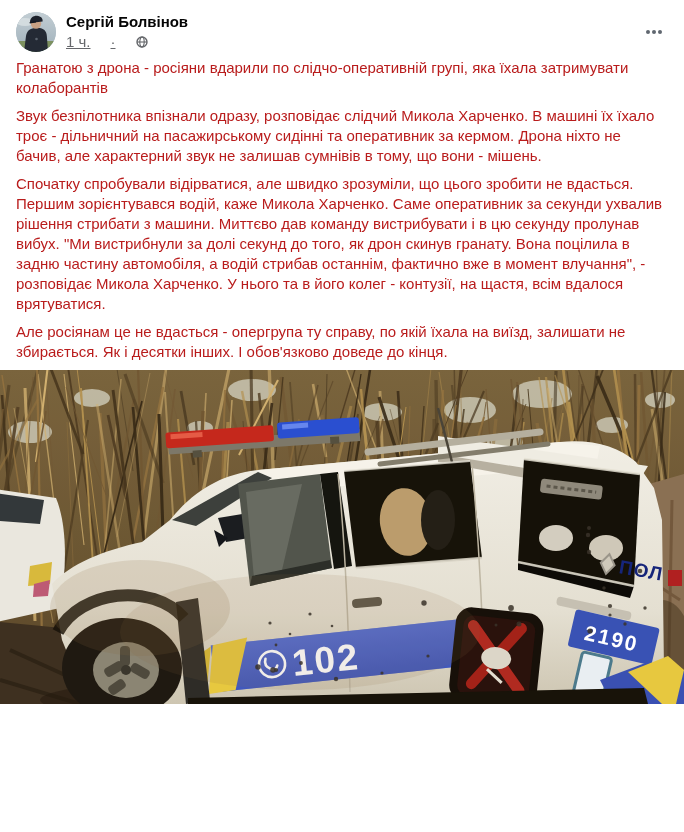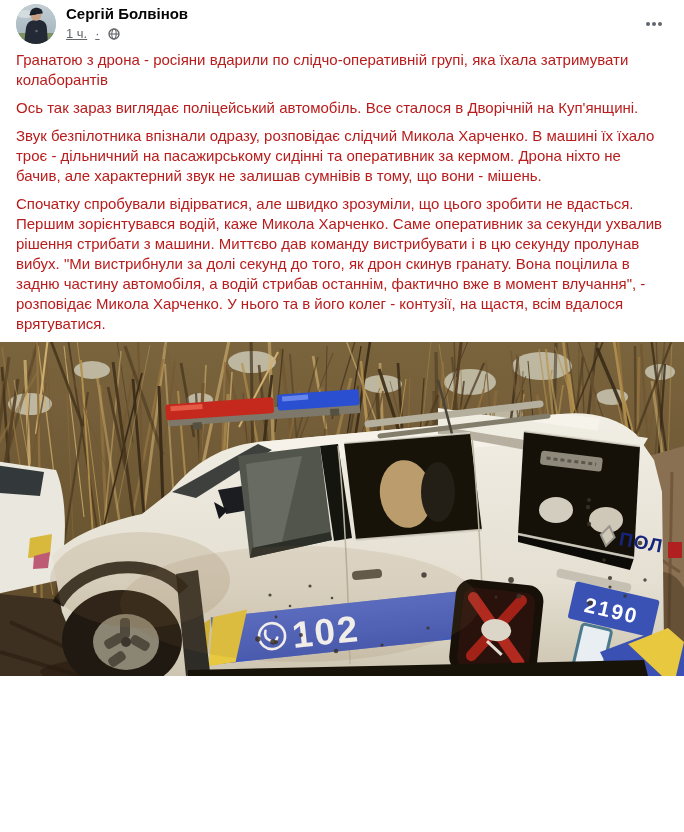--- a/index.html
+++ b/index.html
@@ -1,26 +1,26 @@
 <!DOCTYPE html>
 <html lang="uk"><head>
 <meta charset="utf-8">
 <style>
   html,body{margin:0;padding:0;}
   body{
     width:684px;height:832px;overflow:hidden;background:#fff;
     font-family:"Liberation Sans",sans-serif;-webkit-font-smoothing:antialiased;
   }
   .post{width:684px;}
-  .header{display:flex;align-items:flex-start;padding:4px 16px 6px;}
+  .header{display:flex;align-items:flex-start;padding:12px 16px 6px;}
   .avatar{width:40px;height:40px;border-radius:50%;overflow:hidden;flex:0 0 40px;cursor:pointer;background:#aebdc5;}
   .avatar svg{display:block;}
   .hmeta{margin-left:10px;flex:1;min-width:0;}
   .author{font-size:15px;font-weight:700;color:#050505;line-height:19px;cursor:pointer;}
-  .sub{display:flex;align-items:center;gap:8px;font-size:13px;color:#65676B;line-height:17px;margin-top:2px;text-decoration:underline;}
+  .sub{display:flex;align-items:center;gap:20px;font-size:15px;color:#65676B;line-height:17px;margin-top:2px;text-decoration:underline;}
   .sub .dot{color:#65676B;}
   .more{margin-left:auto;margin-top:4px;border:0;background:transparent;padding:6px 4px;border-radius:50%;cursor:pointer;line-height:0;}
   .text{padding:0 16px;}
   .text p{margin:0 0 8px;font-size:15px;line-height:20px;color:#b91c1c;white-space:pre-wrap;}
   .photo{display:block;width:684px;height:334px;margin-top:2px;cursor:pointer;line-height:0;}
   svg text{font-family:"Liberation Sans",sans-serif;}
 </style>
 </head>
 <body>
 
@@ -68,23 +68,23 @@
       <svg width="20" height="20" viewBox="0 0 20 20">
         <circle cx="4" cy="10" r="2" fill="#606770"></circle>
         <circle cx="10" cy="10" r="2" fill="#606770"></circle>
         <circle cx="16" cy="10" r="2" fill="#606770"></circle>
       </svg>
     </button>
   </div>
 
   <div class="text">
     <p>Гранатою з дрона - росіяни вдарили по слідчо-оперативній групі, яка їхала затримувати колаборантів</p>
-    <p>Ось так зараз виглядає поліцейський автомобіль. Все сталося в Дворічній на Куп'янщині.</p>
     <p>Звук безпілотника впізнали одразу, розповідає слідчий Микола Харченко. В машині їх їхало троє - дільничний на пасажирському сидінні та оперативник за кермом. Дрона ніхто не бачив, але характерний звук не залишав сумнівів в тому, що вони - мішень.</p>
     <p>Спочатку спробували відірватися, але швидко зрозуміли, що цього зробити не вдасться. Першим зорієнтувався водій, каже Микола Харченко. Саме оперативник за секунди ухвалив рішення стрибати з машини. Миттєво дав команду вистрибувати і в цю секунду пролунав вибух. "Ми вистрибнули за долі секунд до того, як дрон скинув гранату. Вона поцілила в задню частину автомобіля, а водій стрибав останнім, фактично вже в момент влучання", - розповідає Микола Харченко. У нього та в його колег - контузії, на щастя, всім вдалося врятуватися.</p>
+    <p>Але росіянам це не вдасться - опергрупа ту справу, по якій їхала на виїзд, залишати не збирається. Як і десятки інших. І обов'язково доведе до кінця.</p>
   </div>
 
   <div class="photo" role="img" aria-label="Пошкоджений вибухом білий поліцейський автомобіль з розбитими вікнами серед голих дерев">
     <svg width="684" height="334" viewBox="0 0 684 334">
       <defs>
         <linearGradient id="thicket" x1="0" y1="0" x2="0" y2="1">
           <stop offset="0" stop-color="#75603c"></stop>
           <stop offset="0.6" stop-color="#64502f"></stop>
           <stop offset="1" stop-color="#4c3b22"></stop>
         </linearGradient>

